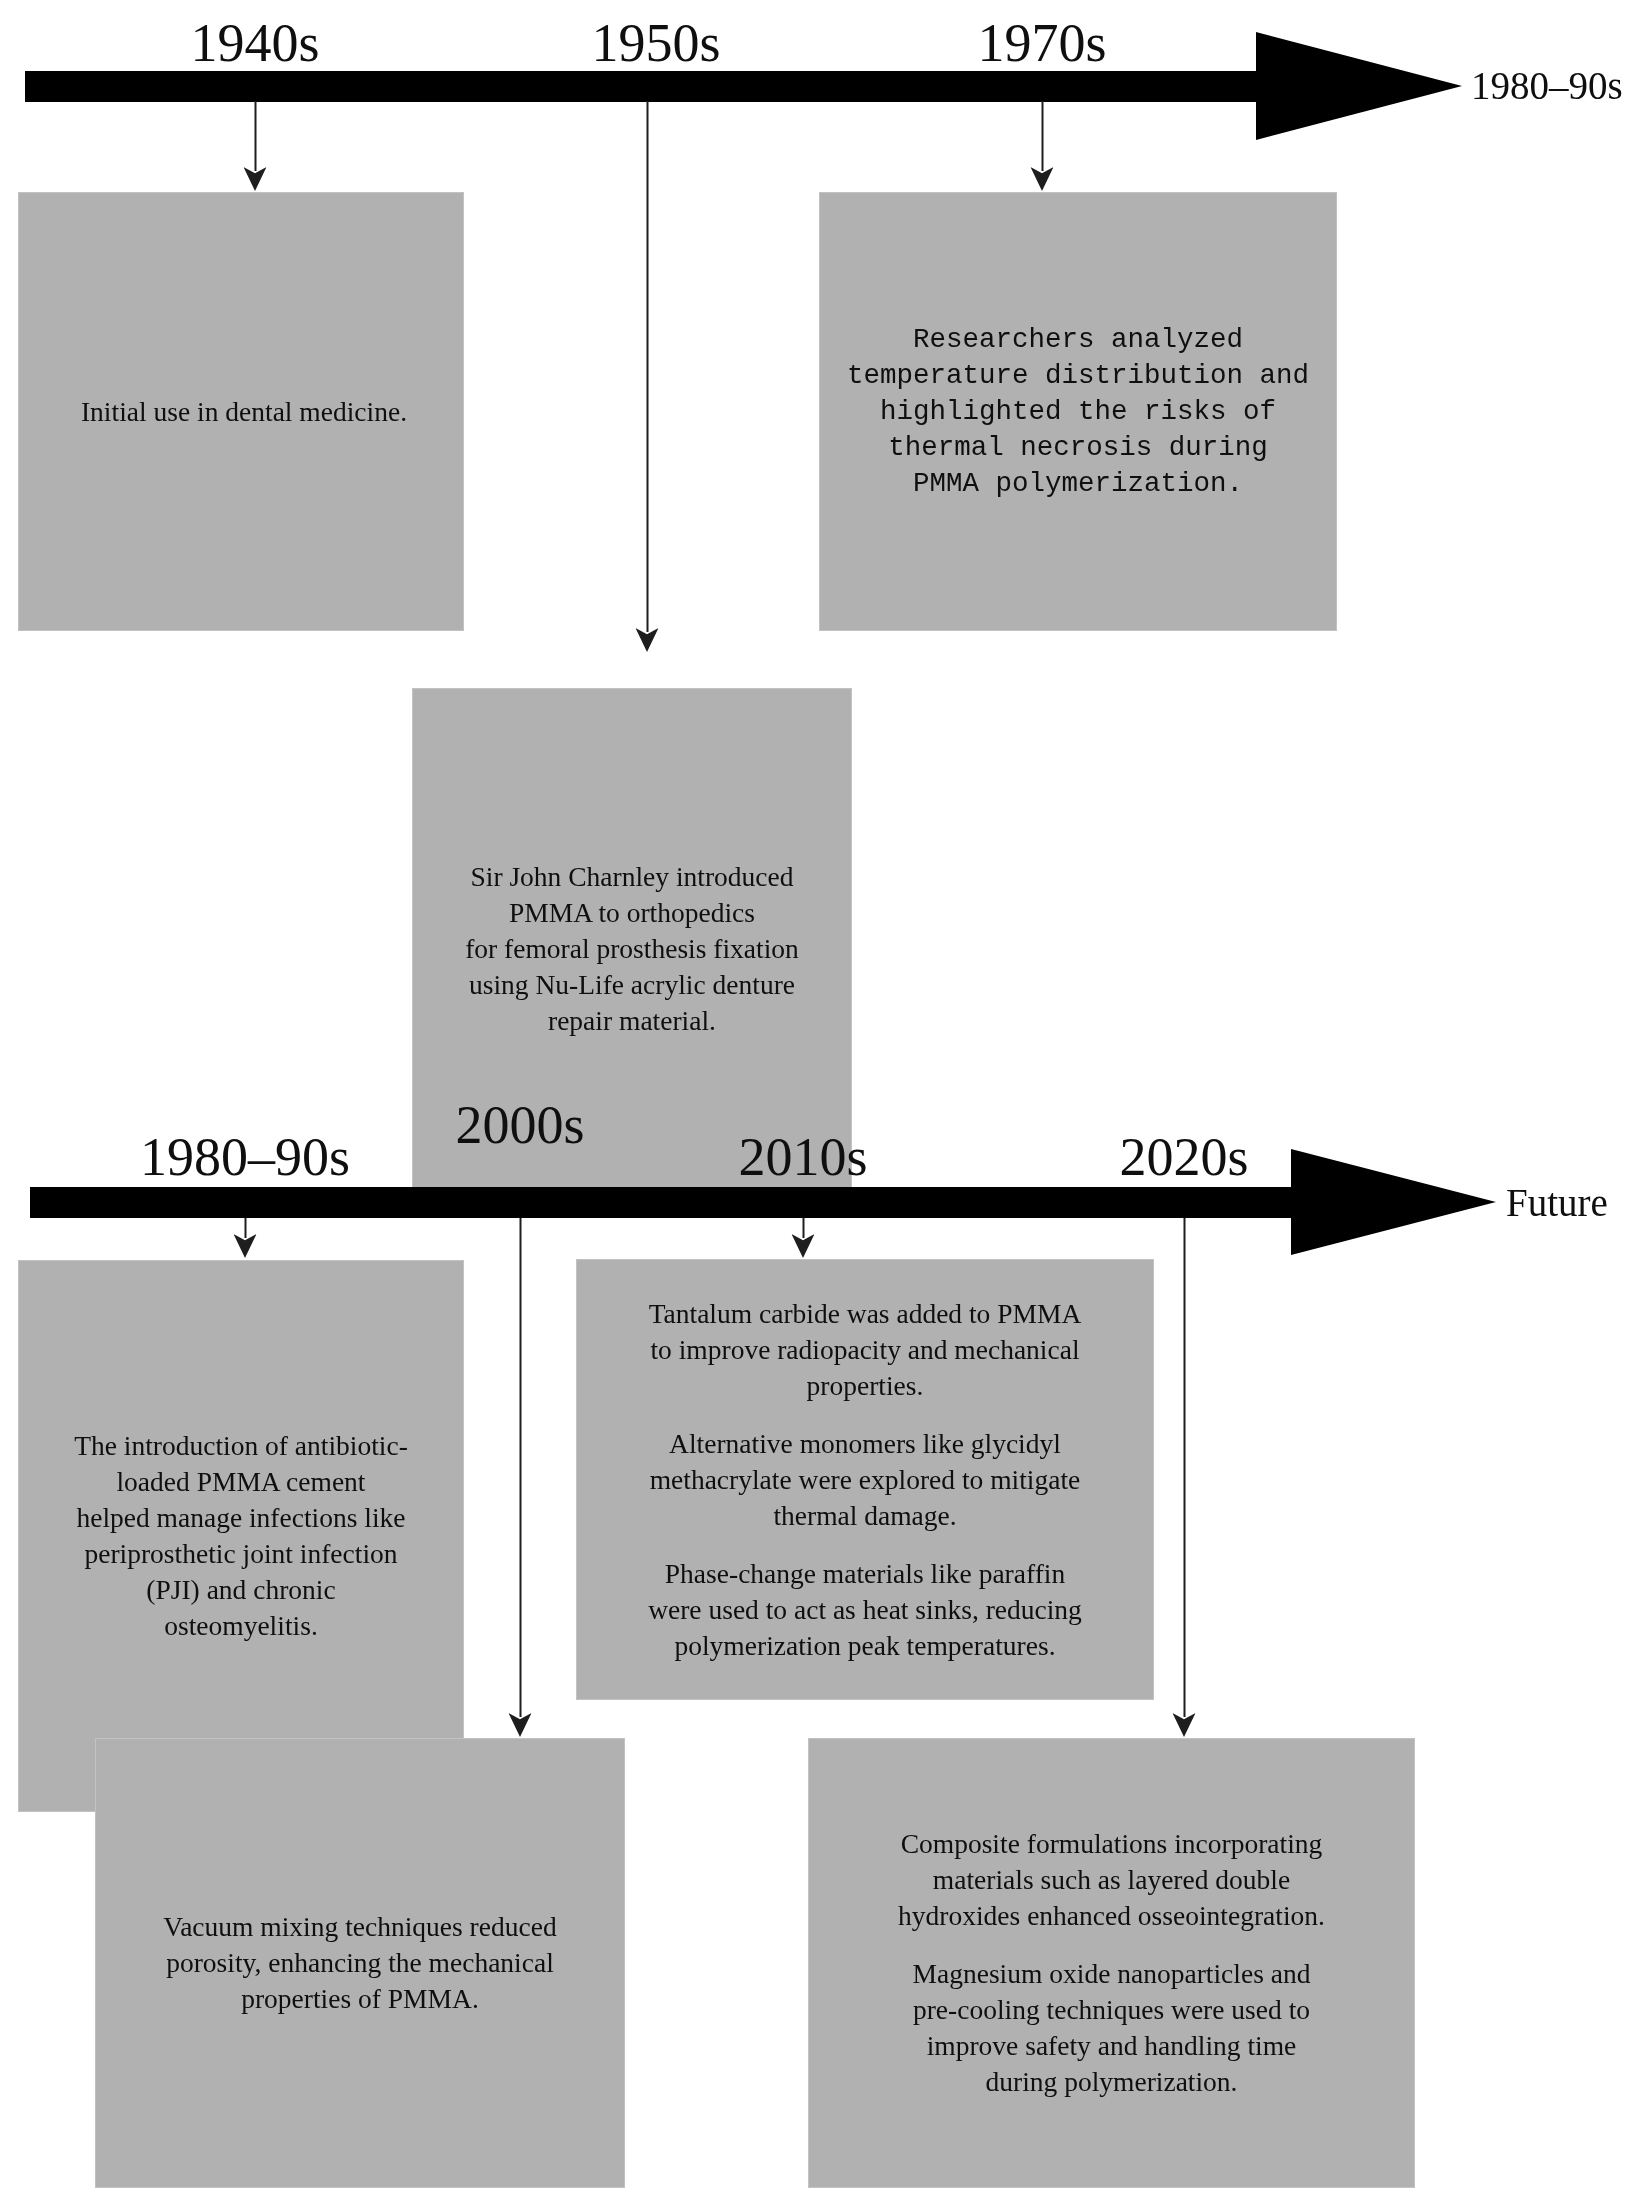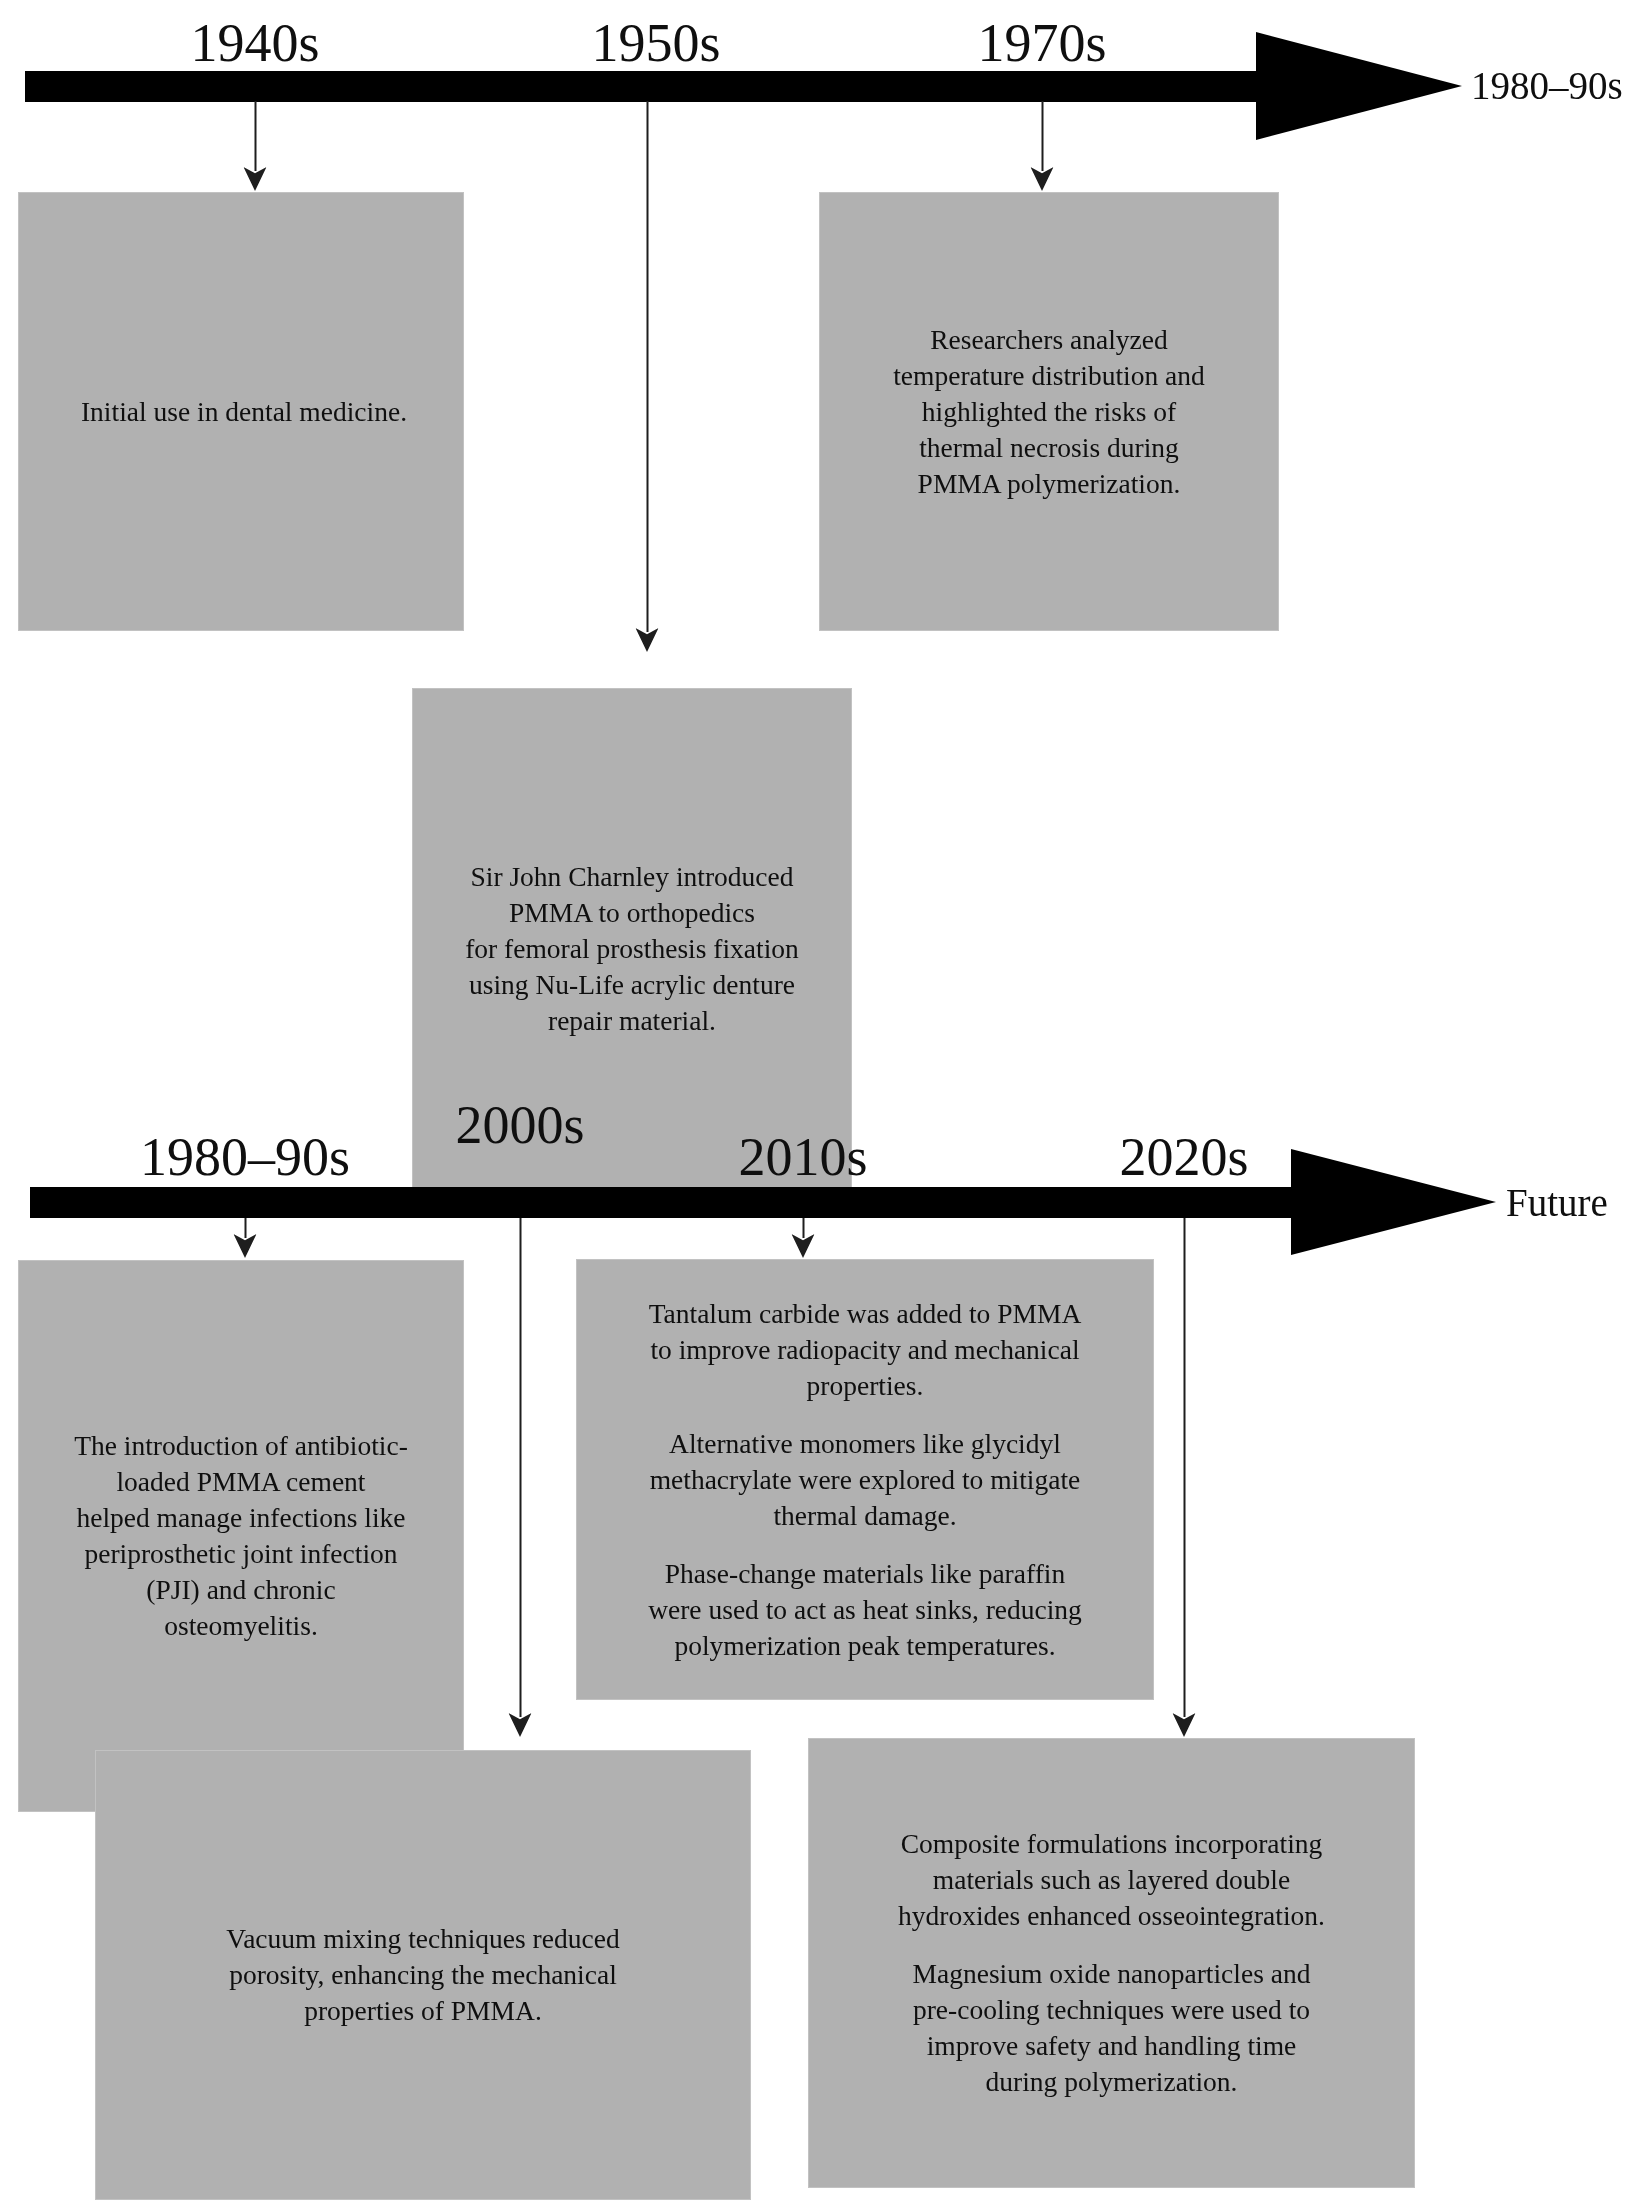--- a/index.html
+++ b/index.html
@@ -91,21 +91,21 @@
   </div>
   <div class="varrow" style="left:1042px;top:101px;height:90px;">
     <span class="vline"></span>
     <span class="vhead"></span>
   </div>
 
   <div class="ebox" style="left:18px;top:192px;width:446px;height:439px;padding-left:12px;">
     <p>Initial use in dental medicine.</p>
   </div>
 
-  <div class="ebox" style="left:819px;top:192px;width:460px;height:439px;">
+  <div class="ebox" style="left:819px;top:192px;width:518px;height:439px;font-family:Liberation Mono, monospace;">
     <p>Researchers analyzed
 temperature distribution and
 highlighted the risks of
 thermal necrosis during
 PMMA polymerization.</p>
   </div>
 
   <div class="ebox" style="left:412px;top:640px;width:440px;height:521px;margin-top:48px;">
     <p>Sir John Charnley introduced
 PMMA to orthopedics
@@ -154,21 +154,21 @@
 to improve radiopacity and mechanical
 properties.</p>
     <p>Alternative monomers like glycidyl
 methacrylate were explored to mitigate
 thermal damage.</p>
     <p>Phase-change materials like paraffin
 were used to act as heat sinks, reducing
 polymerization peak temperatures.</p>
   </div>
 
-  <div class="ebox" style="left:95px;top:1738px;width:656px;height:450px;margin-top:12px;">
+  <div class="ebox" style="left:95px;top:1738px;width:530px;height:450px;">
     <p>Vacuum mixing techniques reduced
 porosity, enhancing the mechanical
 properties of PMMA.</p>
   </div>
 
   <div class="ebox" style="left:808px;top:1738px;width:607px;height:450px;">
     <p>Composite formulations incorporating
 materials such as layered double
 hydroxides enhanced osseointegration.</p>
     <p>Magnesium oxide nanoparticles and

